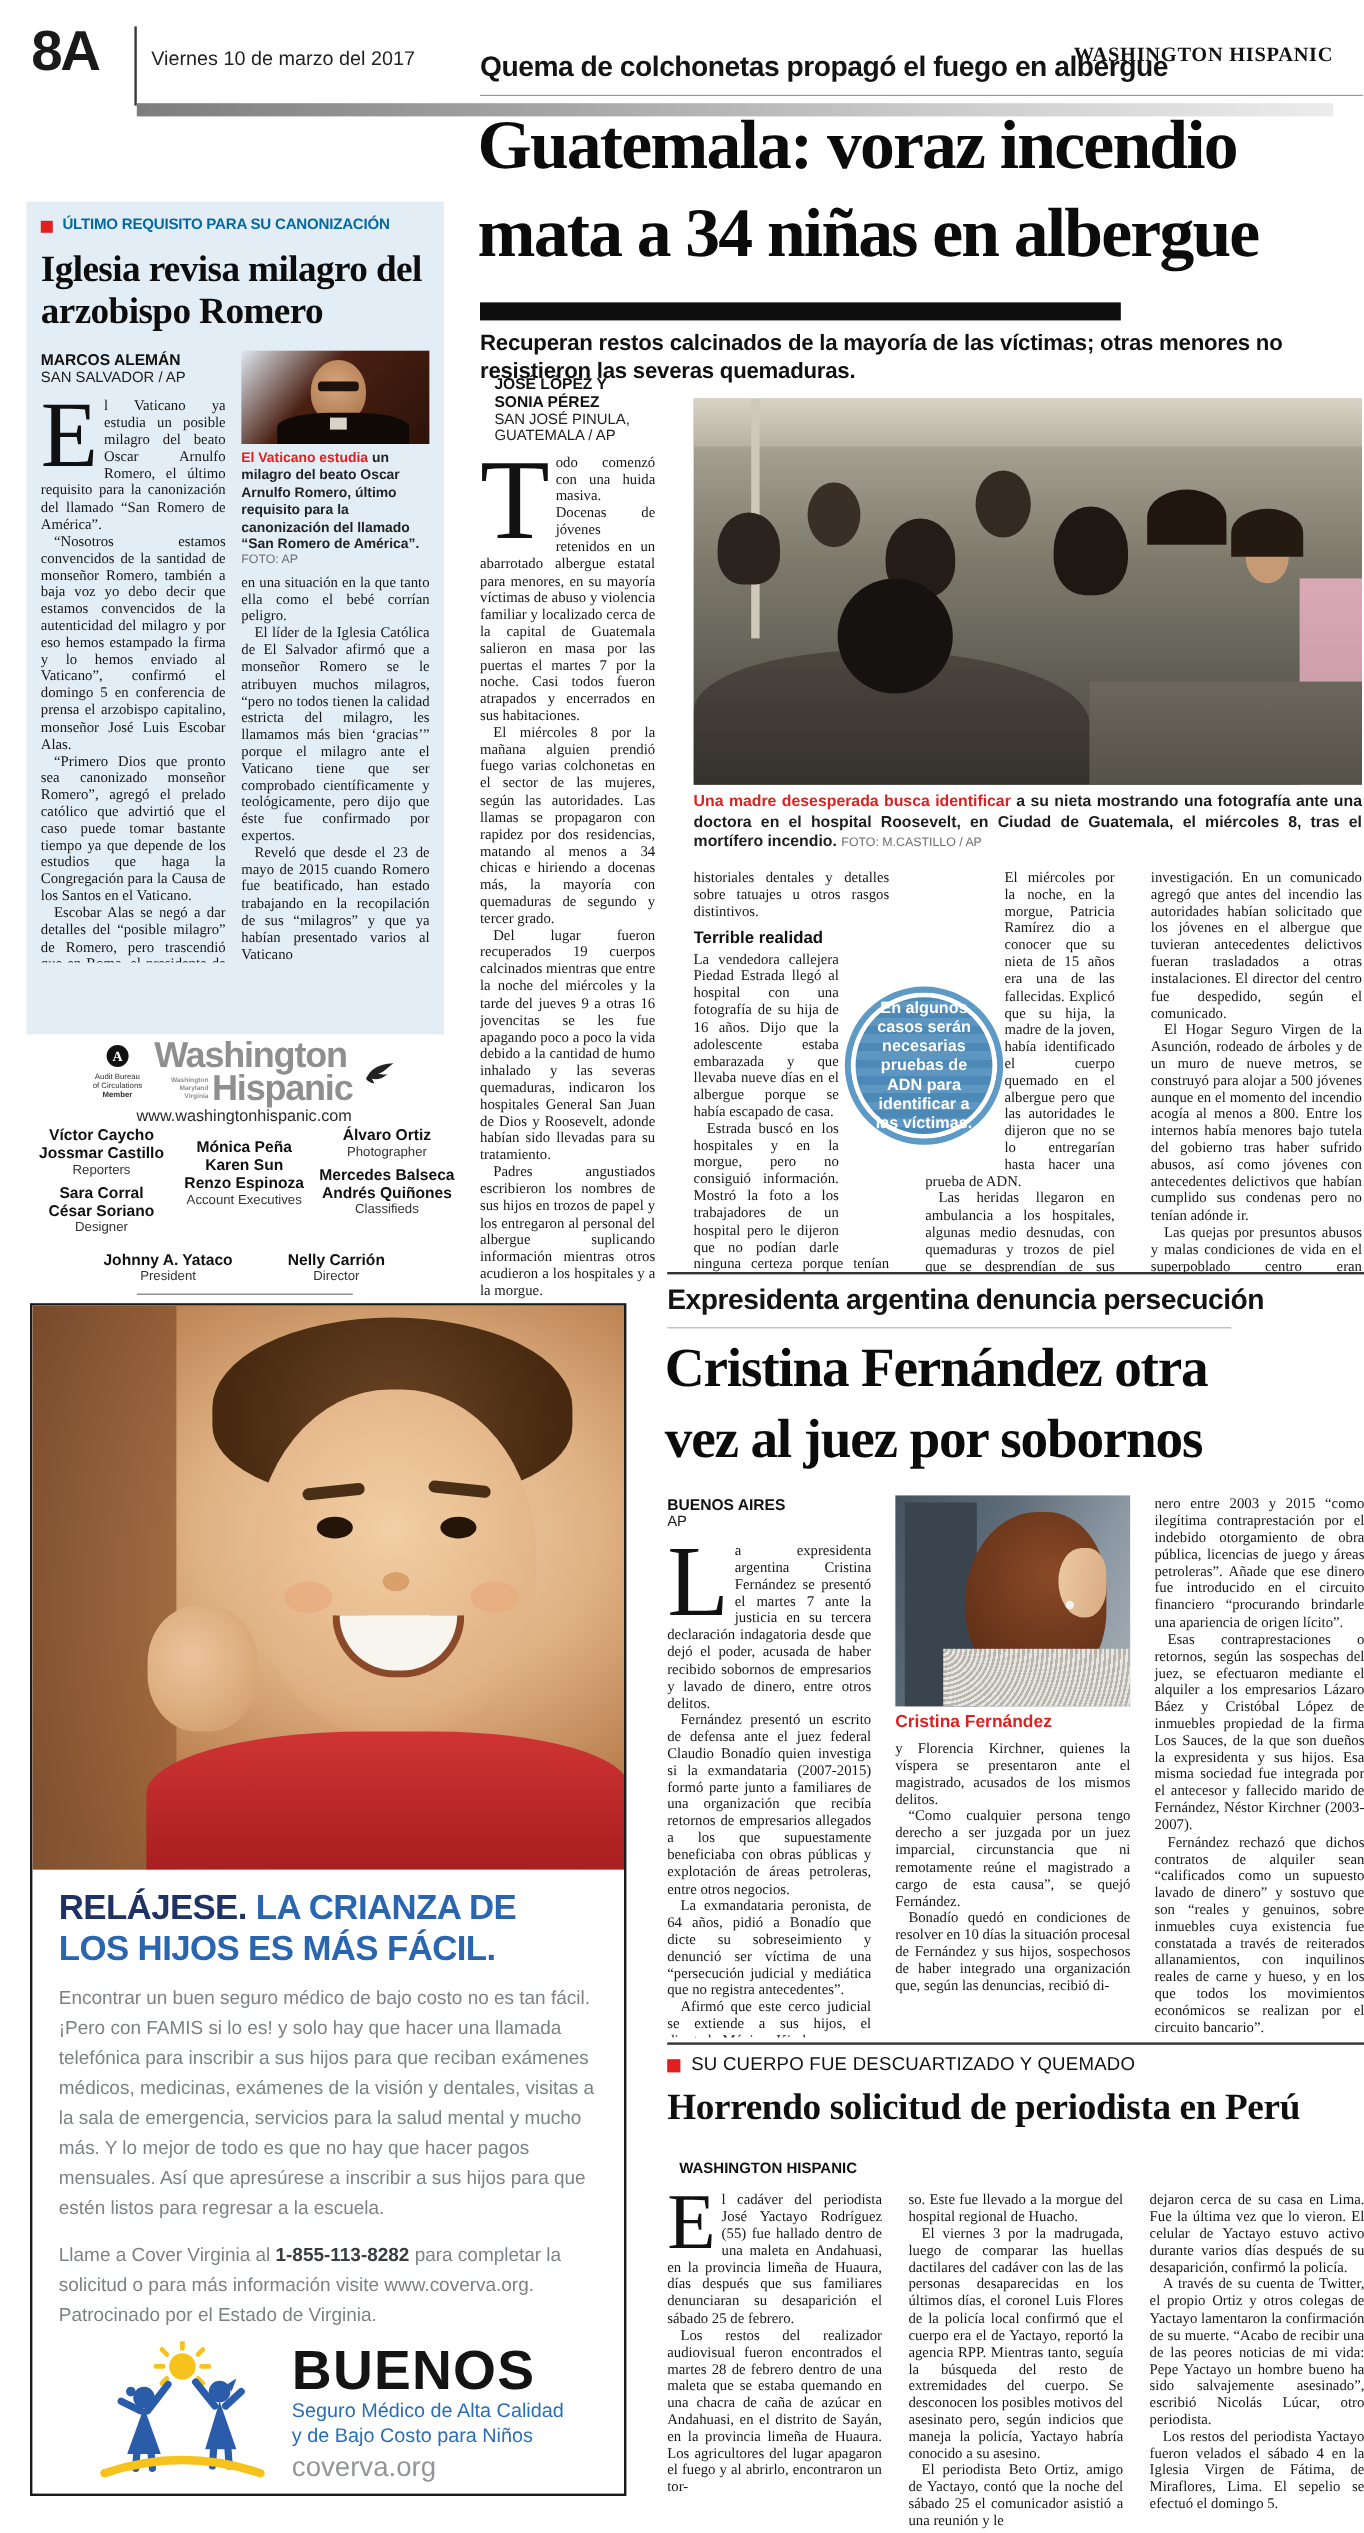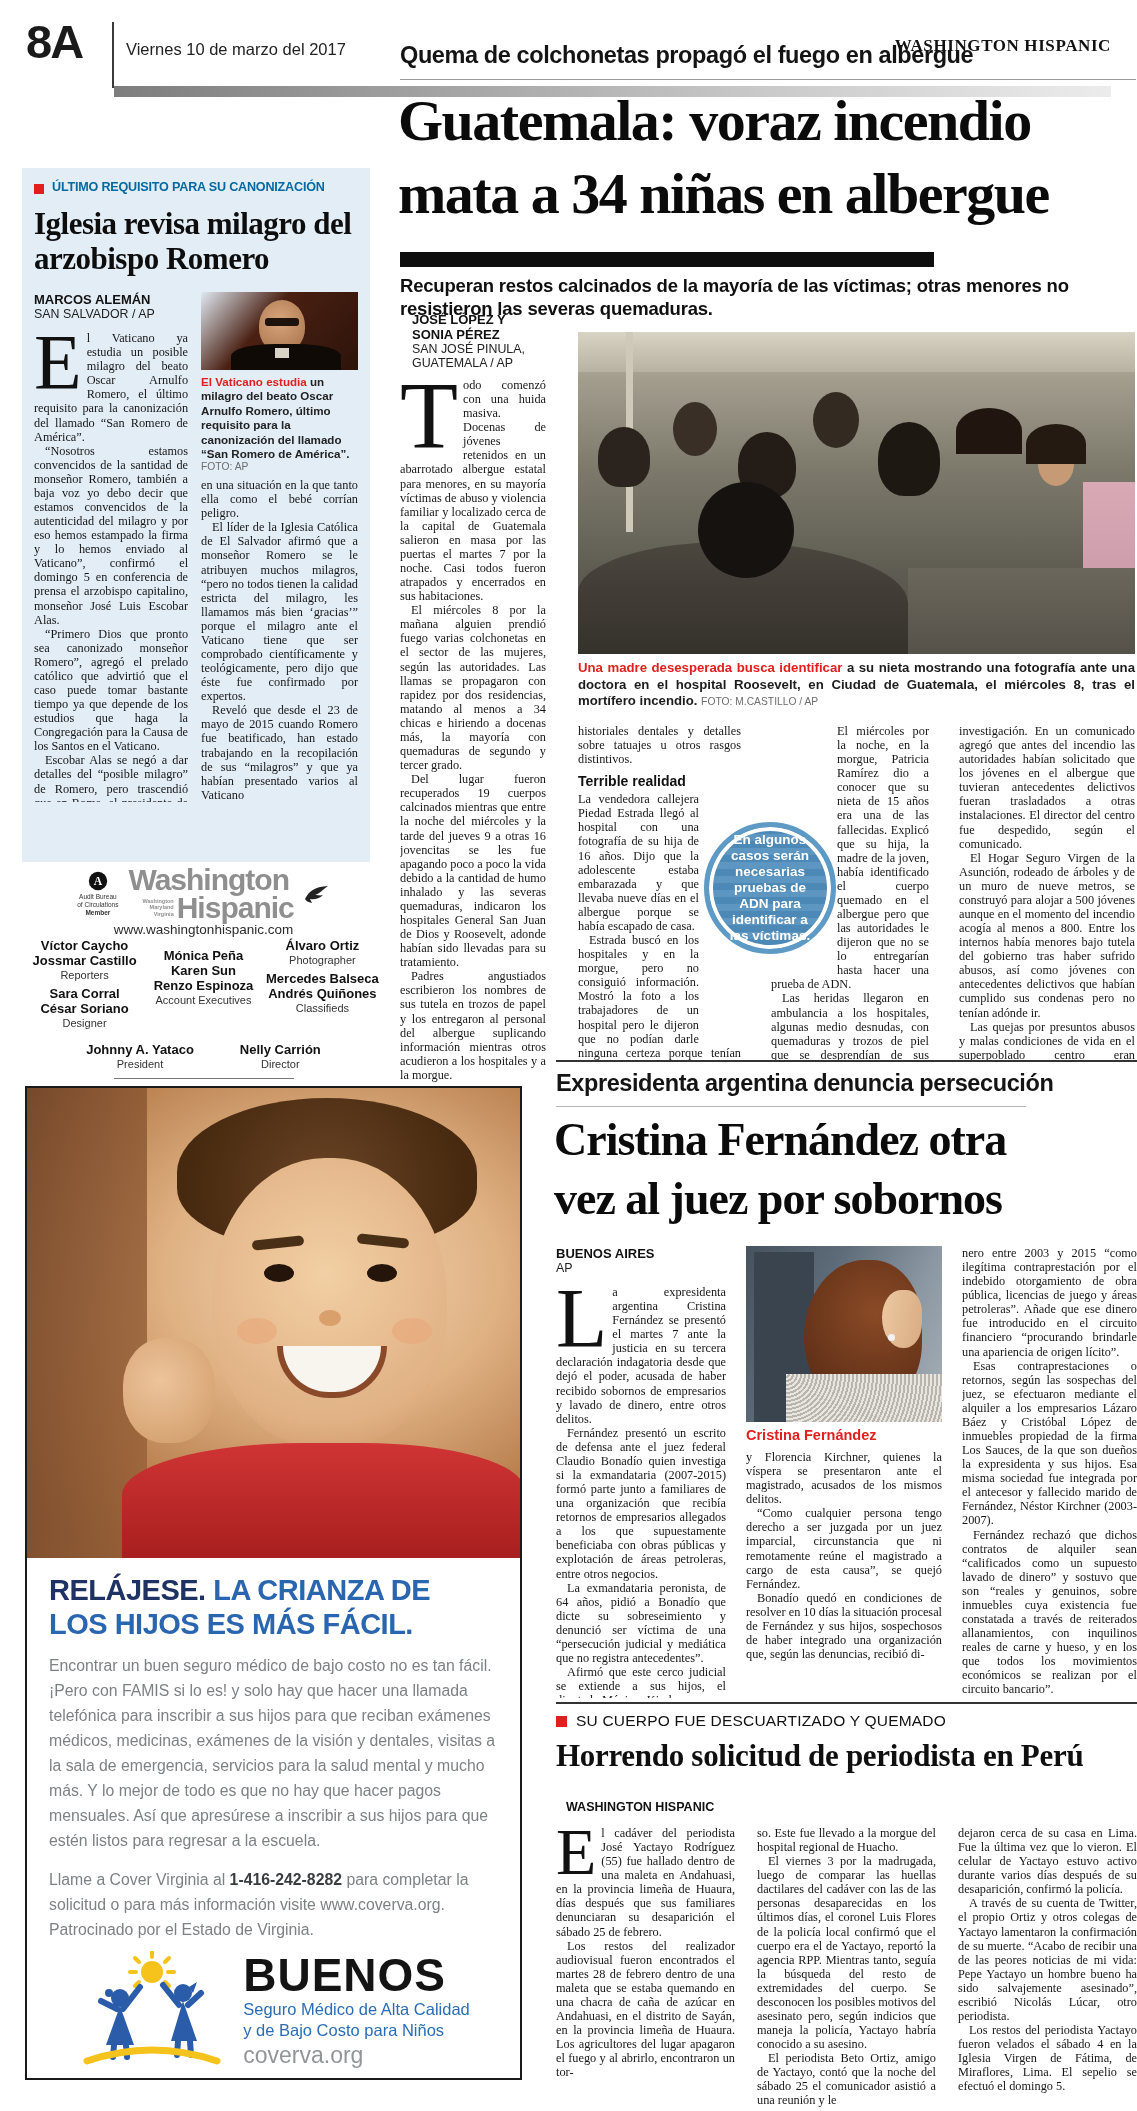--- a/index.html
+++ b/index.html
@@ -232,21 +232,21 @@
   <div class="byl-name">JOSÉ LÓPEZ Y</div>
   <div class="byl-name">SONIA PÉREZ</div>
   <div class="byl-sub" style="margin:0">SAN JOSÉ PINULA,</div>
   <div class="byl-sub">GUATEMALA / AP</div>
 </div>
 
 <div class="abs news" id="m-col1">
   <p><span class="dc">T</span><span>odo comenzó con una huida masiva. Docenas de jóvenes retenidos en un abarrotado albergue estatal para menores, en su mayoría víctimas de abuso y violencia familiar y localizado cerca de la capital de Guatemala salieron en masa por las puertas el martes 7 por la noche. Casi todos fueron atrapados y encerrados en sus habitaciones.</span></p>
   <p class="ind">El miércoles 8 por la mañana alguien prendió fuego varias colchonetas en el sector de las mujeres, según las autoridades. Las llamas se propagaron con rapidez por dos residencias, matando al menos a 34 chicas e hiriendo a docenas más, la mayoría con quemaduras de segundo y tercer grado.</p>
   <p class="ind">Del lugar fueron recuperados 19 cuerpos calcinados mientras que entre la noche del miércoles y la tarde del jueves 9 a otras 16 jovencitas se les fue apagando poco a poco la vida debido a la cantidad de humo inhalado y las severas quemaduras, indicaron los hospitales General San Juan de Dios y Roosevelt, adonde habían sido llevadas para su tratamiento.</p>
-  <p class="ind">Padres angustiados escribieron los nombres de sus tutela en trozos de papel y los entregaron al personal del albergue suplicando información mientras otros acudieron a los hospitales y a la morgue.</p>
+  <p class="ind">Padres angustiados escribieron los nombres de sus hijos en trozos de papel y los entregaron al personal del albergue suplicando información mientras otros acudieron a los hospitales y a la morgue.</p>
   <p class="ind">Las autoridades trabajaban el jueves para identificar a las víctimas, aunque señalaron que en algunos casos serán necesarias pruebas de ADN. En el hospital Roosevelt el doctor Marco Antonio Barrientos pidió a los padres que esperaban afuera que llevaran fotografías,</p>
 </div>
 
 <div class="abs" id="main-photo">
   <div class="shape" style="left:0;top:0;width:100%;height:40px;background:linear-gradient(180deg,#d8d3c4,#b8b2a2)"></div>
   <div class="shape" style="left:48px;top:0;width:7px;height:200px;background:#cfc9ba"></div>
   <div class="shape" style="left:20px;top:95px;width:52px;height:60px;border-radius:50% 50% 40% 40%;background:#2b241e"></div>
   <div class="shape" style="left:95px;top:70px;width:44px;height:54px;border-radius:50%;background:#3a2f26"></div>
   <div class="shape" style="left:160px;top:100px;width:58px;height:66px;border-radius:50% 50% 42% 42%;background:#241d17"></div>
   <div class="shape" style="left:235px;top:60px;width:46px;height:56px;border-radius:50%;background:#332a22"></div>
@@ -370,21 +370,21 @@
     <div class="shape" style="left:365px;top:230px;width:40px;height:26px;border-radius:50%;background:#e8a97c;opacity:.7"></div>
     <div class="shape" style="left:95px;top:355px;width:402px;height:115px;border-radius:45% 40% 0 0;background:linear-gradient(180deg,#d03434,#a81f1f)"></div>
     <div class="shape" style="left:96px;top:250px;width:92px;height:105px;border-radius:45%;background:radial-gradient(circle at 40% 40%,#edc49c,#cf9a66)"></div>
   </div>
   <div id="ad-headline">
     <span class="navy">RELÁJESE.</span><span class="adblue"> LA CRIANZA DE</span>
     <span class="adblue" style="display:block">LOS HIJOS ES MÁS FÁCIL.</span>
   </div>
   <p id="ad-body">Encontrar un buen seguro médico de bajo costo no es tan fácil. ¡Pero con FAMIS si lo es! y solo hay que hacer una llamada telefónica para inscribir a sus hijos para que reciban exámenes médicos, medicinas, exámenes de la visión y dentales, visitas a la sala de emergencia, servicios para la salud mental y mucho más. Y lo mejor de todo es que no hay que hacer pagos mensuales. Así que apresúrese a inscribir a sus hijos para que estén listos para regresar a la escuela.</p>
   <p id="ad-cta">
-    <span>Llame a Cover Virginia al </span><b>1-416-242-8282</b><span> para completar la solicitud o para más información visite www.coverva.org. Patrocinado por el Estado de Virginia.</span>
+    <span>Llame a Cover Virginia al </span><b>1-855-113-8282</b><span> para completar la solicitud o para más información visite www.coverva.org. Patrocinado por el Estado de Virginia.</span>
   </p>
   <div id="ad-logo">
     <svg width="150" height="118" viewBox="0 0 150 118">
       <g stroke="#f6c31c" stroke-width="4" stroke-linecap="round">
         <line x1="75" y1="1" x2="75" y2="6"></line>
           <line x1="92" y1="7" x2="88" y2="11"></line>
           <line x1="97" y1="21" x2="91" y2="21"></line>
           <line x1="92" y1="35" x2="88" y2="31"></line>
         <line x1="58" y1="7" x2="62" y2="11"></line>
           <line x1="53" y1="21" x2="59" y2="21"></line>

